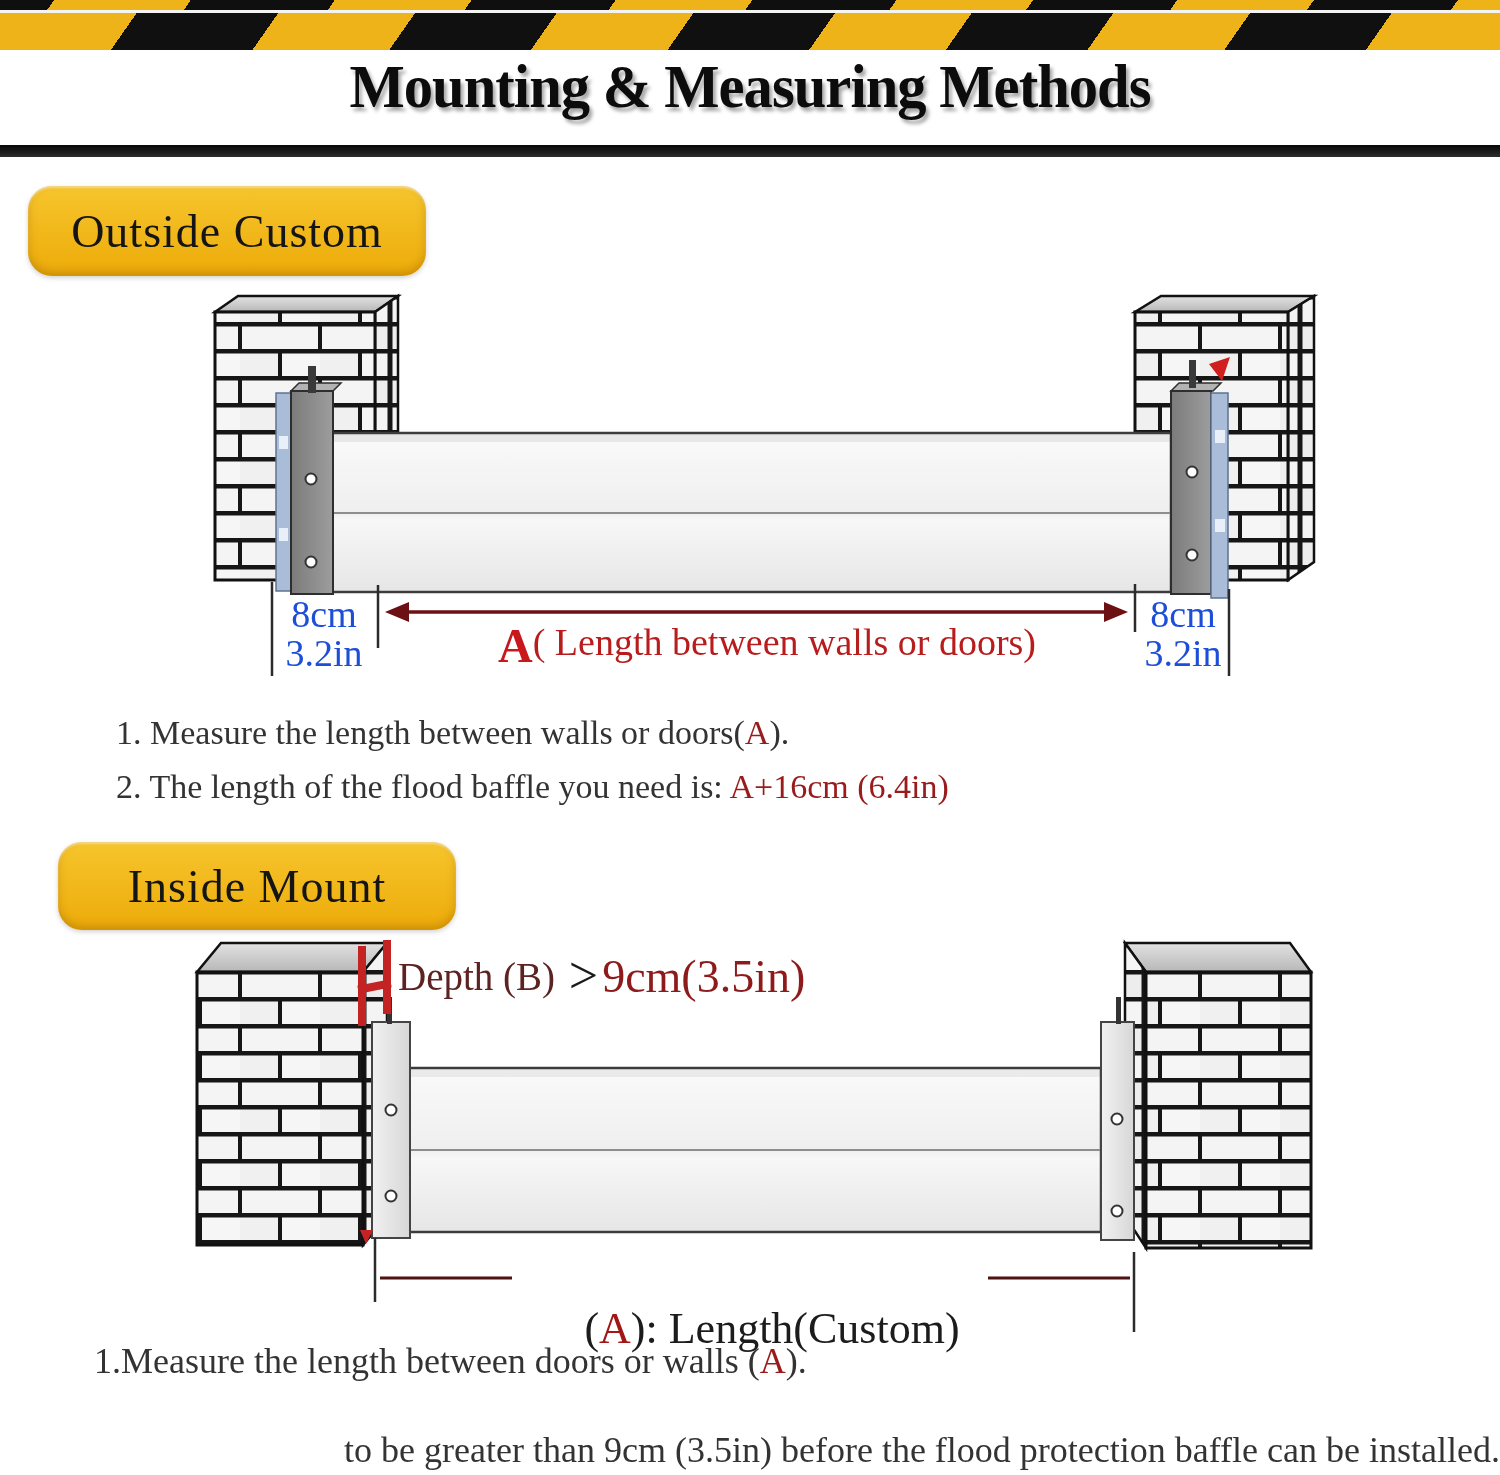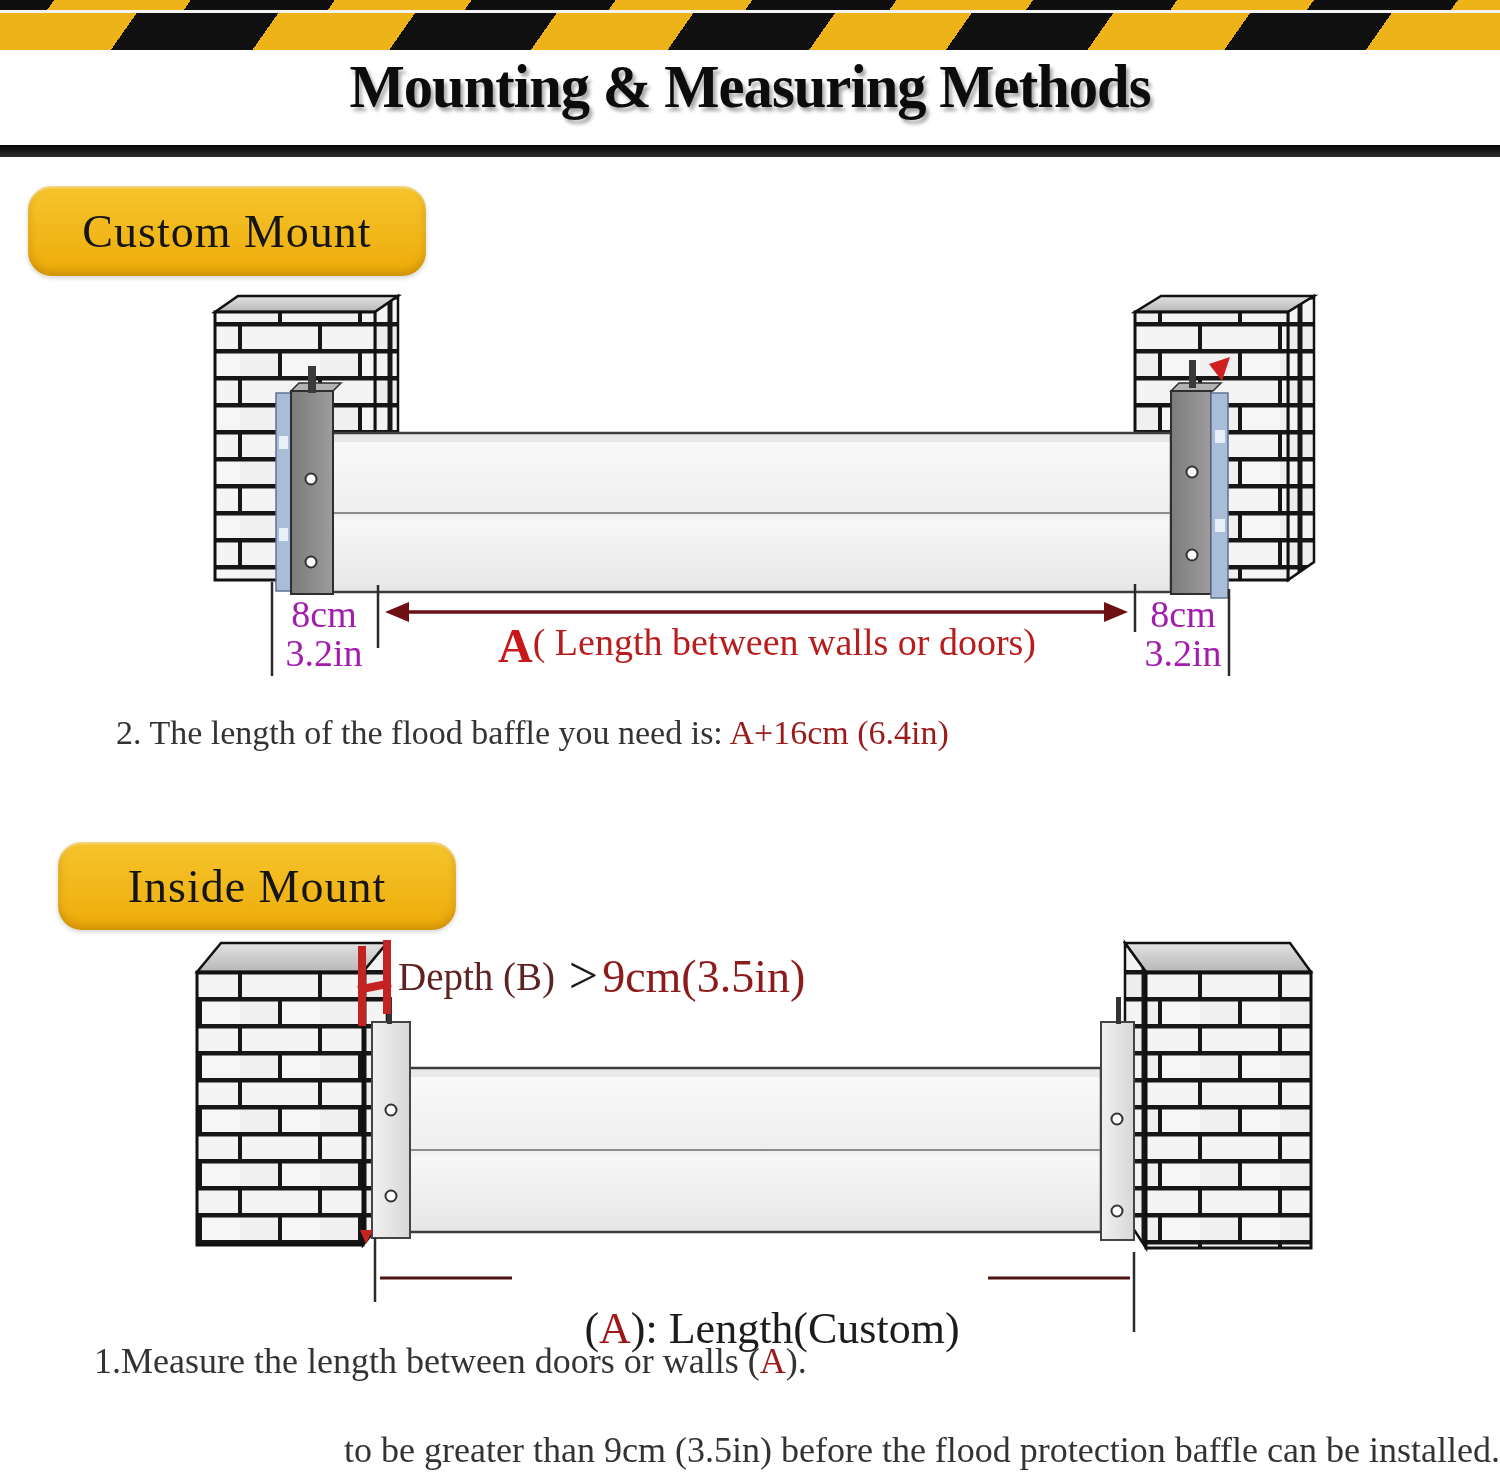--- a/index.html
+++ b/index.html
@@ -23,21 +23,21 @@
   .badge{position:absolute;display:flex;align-items:center;justify-content:center;
          background:linear-gradient(#f6c52d,#edab09);border-radius:24px;color:#151515;
          font-size:46px;letter-spacing:1px;
          box-shadow:inset 0 -4px 8px rgba(140,90,0,.35), inset 0 2px 2px rgba(255,255,255,.45), 0 2px 5px rgba(0,0,0,.18);}
   .b1{left:28px;top:186px;width:398px;height:90px;}
   .b2{left:30px;top:842px;width:398px;height:88px;margin-left:28px;}
 
   .art{position:absolute;left:0;top:0;}
 
   
-  .dim{position:absolute;color:#a21caf;font-size:38px;line-height:1.02;text-align:center;}
+  .dim{position:absolute;color:#1d4ed8;font-size:38px;line-height:1.02;text-align:center;}
   .dimL{left:268px;top:595px;width:112px;}
   .dimR{left:1133px;top:595px;width:100px;}
   .spanlabel{position:absolute;left:498px;top:620px;display:flex;align-items:flex-start;white-space:pre;}
   .bigA{font-size:48px;font-weight:700;color:#c8181c;line-height:1;margin-top:2px;}
   .spanlabel .lbl{font-size:38px;color:#b91c1c;line-height:1.2;}
 
   
   .steps{position:absolute;font-size:34px;color:#333;}
   .so{left:116px;top:714px;}
   .so .step{margin-bottom:16px;white-space:pre;}
@@ -205,40 +205,41 @@
       <g>
         <line x1="375" y1="1238" x2="375" y2="1302" stroke="#2b2b2b" stroke-width="2.5"></line>
         <line x1="1134" y1="1252" x2="1134" y2="1332" stroke="#2b2b2b" stroke-width="2.5"></line>
         <line x1="380" y1="1278" x2="512" y2="1278" stroke="#4e1212" stroke-width="3"></line>
         <line x1="988" y1="1278" x2="1130" y2="1278" stroke="#4e1212" stroke-width="3"></line>
       </g>
     </g>
   </svg>
 
   <div class="badge b1">
-    <span>Custom Mount</span>
+    <span>Outside Custom</span>
   </div>
   <div class="badge b2">
     <span>Inside Mount</span>
   </div>
 
   <div class="dim dimL">
     <div>8cm</div>
     <div>3.2in</div>
   </div>
   <div class="dim dimR">
     <div>8cm</div>
     <div>3.2in</div>
   </div>
   <div class="spanlabel">
     <span class="bigA">A</span>
     <span class="lbl">( Length between walls or doors)</span>
   </div>
 
   <div class="steps so">
+    <div class="step"><span>1. Measure the length between walls or doors(</span><span class="em">A</span><span>).</span></div>
     <div class="step"><span>2. The length of the flood baffle you need is: </span><span class="em">A+16cm (6.4in)</span><span></span></div>
   </div>
 
   <div class="depthlabel">
     <span class="dmar">Depth (B) </span>
     <span class="dgt">&gt;</span>
     <span class="dval">9cm(3.5in)</span>
   </div>
   <div class="lenlabel">
     <span>(</span><span class="emA">A</span><span>): Length(Custom)</span>

